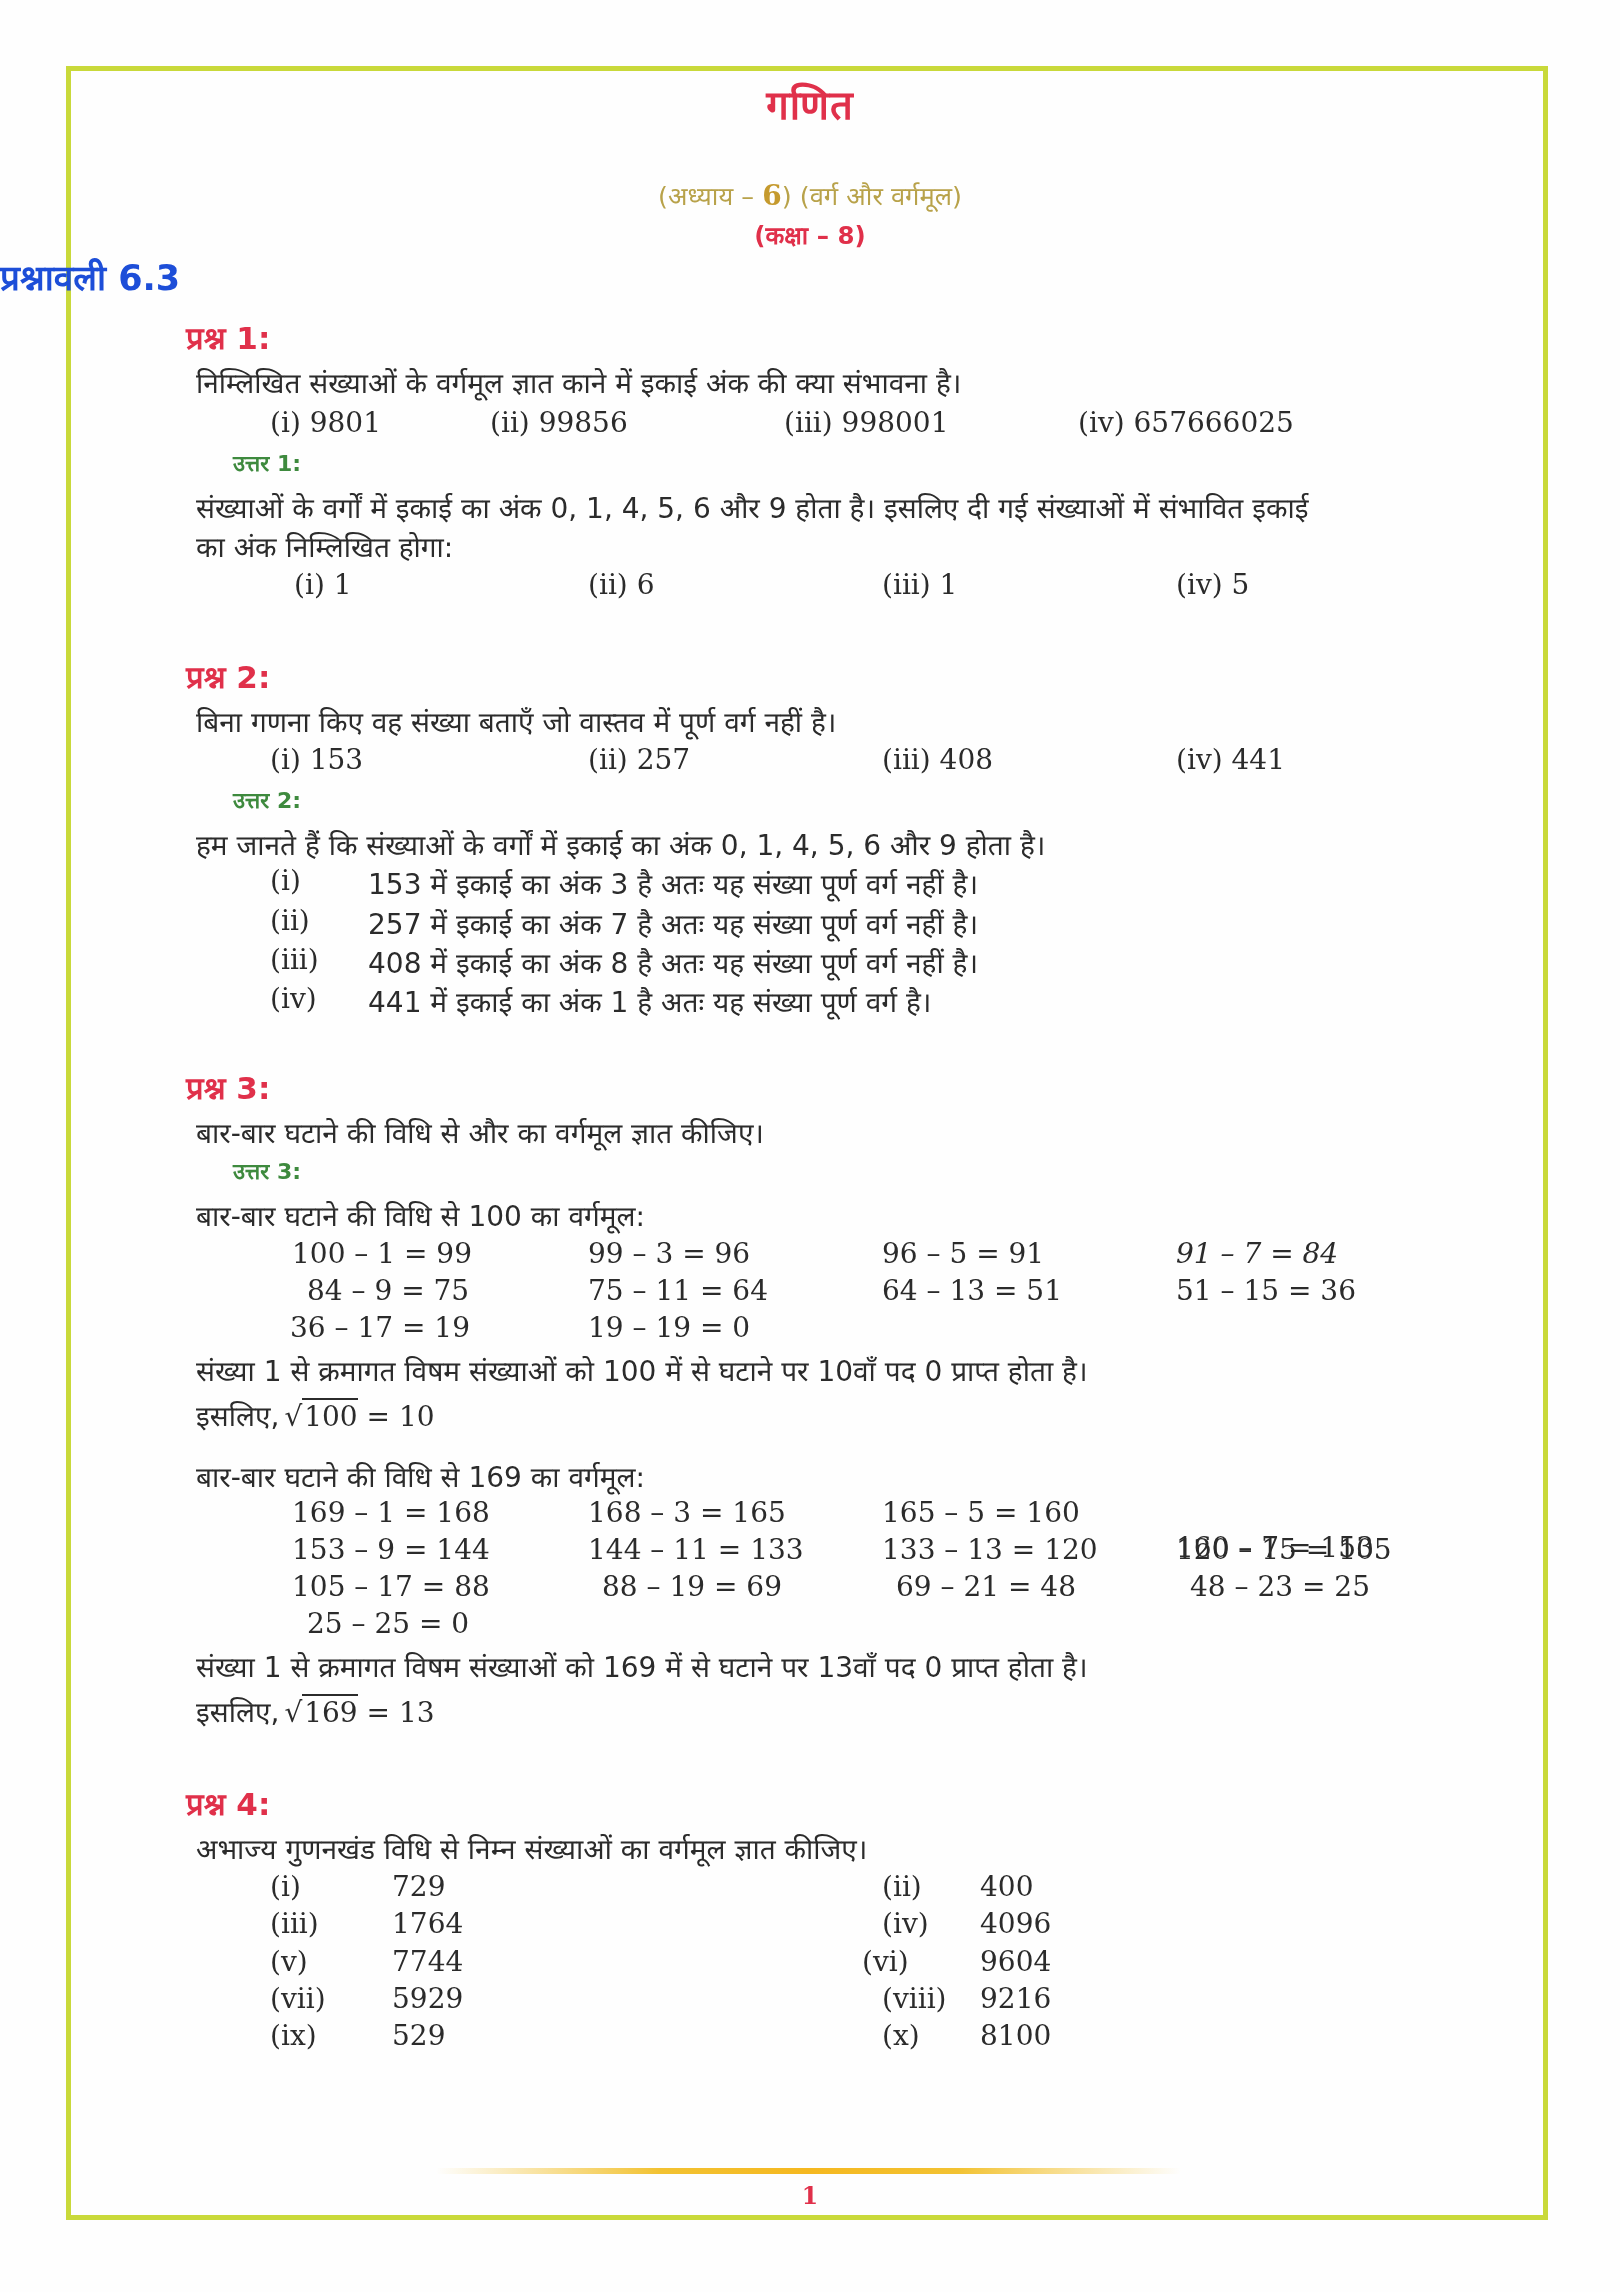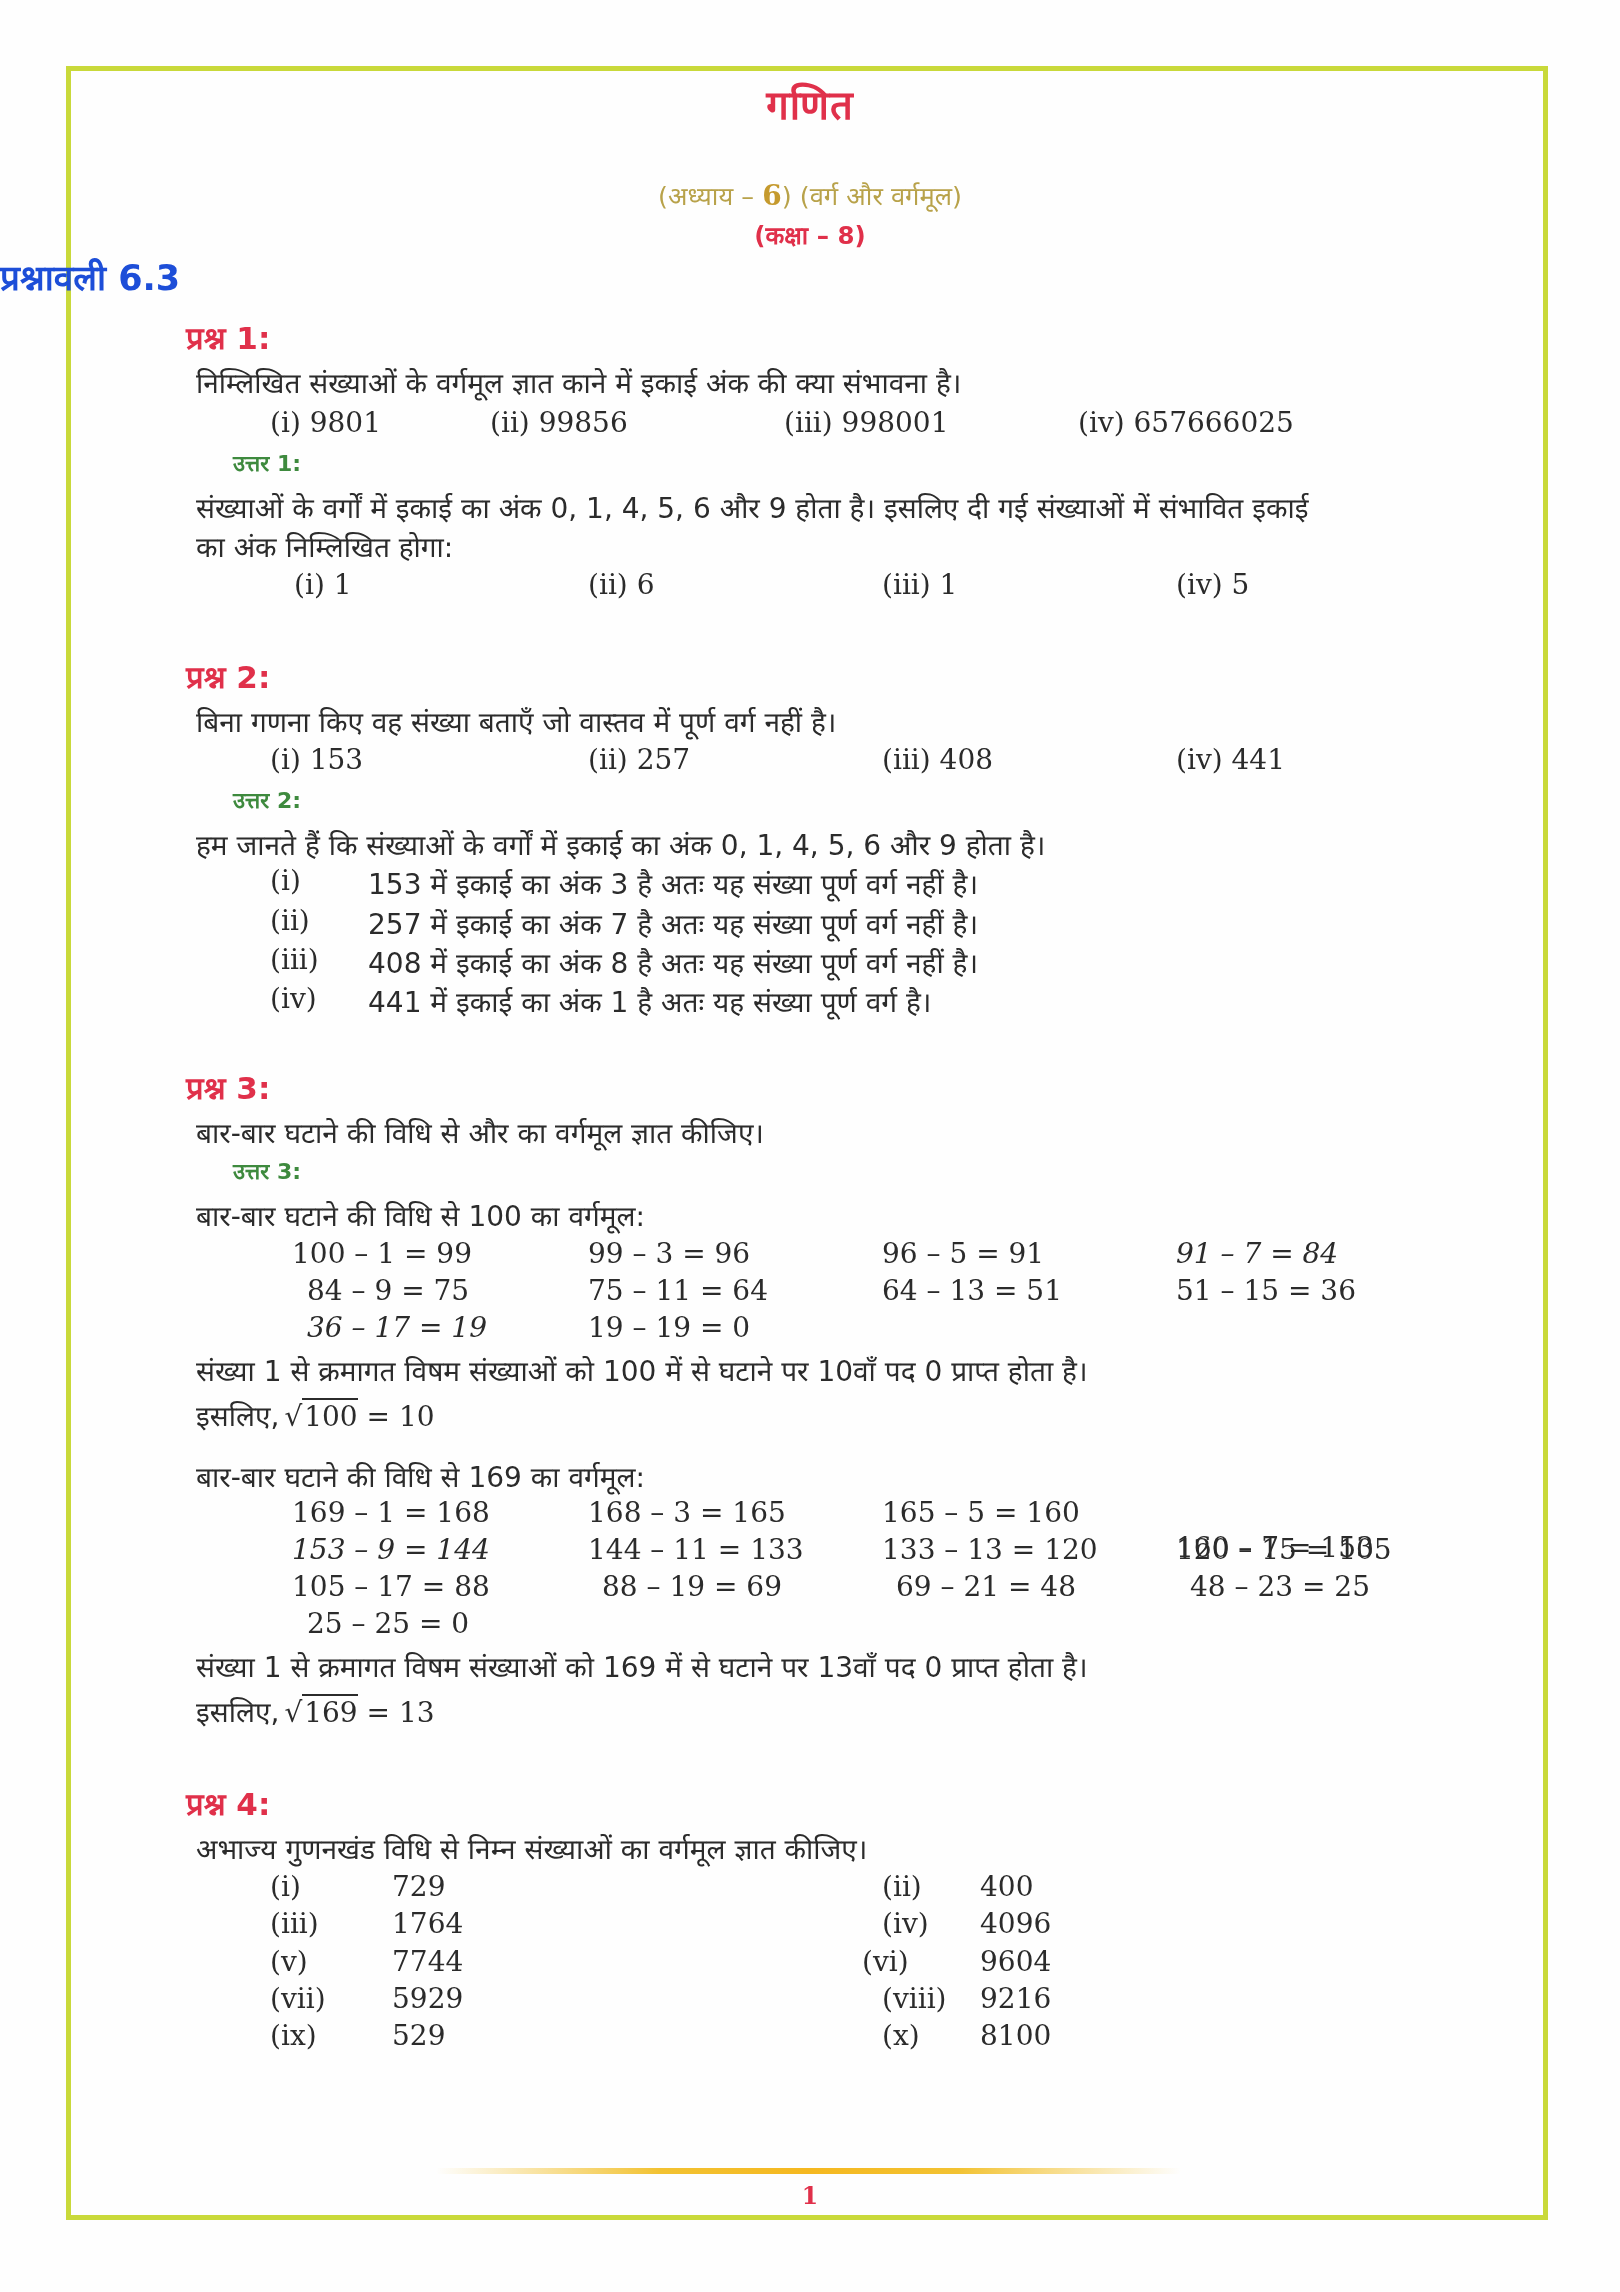--- a/index.html
+++ b/index.html
@@ -118,35 +118,35 @@
 <div class="abs txt" style="left:196px; top:1196px;">बार-बार घटाने की विधि से 100 का वर्गमूल:</div>
 
 <div class="abs num" style="left:292px; top:1237px;">100 – 1 = 99</div>
 <div class="abs num" style="left:588px; top:1237px;">99 – 3 = 96</div>
 <div class="abs num" style="left:882px; top:1237px;">96 – 5 = 91</div>
 <div class="abs num" style="left:1176px; top:1237px;font-style:italic;">91 – 7 = 84</div>
 <div class="abs num" style="left:307px; top:1274px;">84 – 9 = 75</div>
 <div class="abs num" style="left:588px; top:1274px;">75 – 11 = 64</div>
 <div class="abs num" style="left:882px; top:1274px;">64 – 13 = 51</div>
 <div class="abs num" style="left:1176px; top:1274px;">51 – 15 = 36</div>
-<div class="abs num" style="left:307px; top:1311px;font-style:italic;">36 – 17 = 19</div>
+<div class="abs num" style="left:290px; top:1311px;">36 – 17 = 19</div>
 <div class="abs num" style="left:588px; top:1311px;">19 – 19 = 0</div>
 
 <div class="abs txt" style="left:196px; top:1351px;">संख्या 1 से क्रमागत विषम संख्याओं को 100 में से घटाने पर 10वाँ पद 0 प्राप्त होता है।</div>
 <div class="abs" style="left:196px; top:1396px;">
   <span class="txt">इसलिए,</span>
   <span class="sqrt-wrap"><span>√</span><span class="rad">100</span> <span>= 10</span></span>
 </div>
 
 <div class="abs txt" style="left:196px; top:1457px;">बार-बार घटाने की विधि से 169 का वर्गमूल:</div>
 <div class="abs num" style="left:292px; top:1496px;">169 – 1 = 168</div>
 <div class="abs num" style="left:588px; top:1496px;">168 – 3 = 165</div>
 <div class="abs num" style="left:882px; top:1496px;">165 – 5 = 160</div>
 <div class="abs num" style="left:1176px; top:1496px;margin-top:35px;">160 – 7 = 153</div>
-<div class="abs num" style="left:292px; top:1533px;font-style:italic;">153 – 9 = 144</div>
+<div class="abs num" style="left:292px; top:1533px;">153 – 9 = 144</div>
 <div class="abs num" style="left:588px; top:1533px;">144 – 11 = 133</div>
 <div class="abs num" style="left:882px; top:1533px;">133 – 13 = 120</div>
 <div class="abs num" style="left:1176px; top:1533px;">120 – 15 = 105</div>
 <div class="abs num" style="left:292px; top:1570px;">105 – 17 = 88</div>
 <div class="abs num" style="left:602px; top:1570px;">88 – 19 = 69</div>
 <div class="abs num" style="left:896px; top:1570px;">69 – 21 = 48</div>
 <div class="abs num" style="left:1190px; top:1570px;">48 – 23 = 25</div>
 <div class="abs num" style="left:307px; top:1607px;">25 – 25 = 0</div>
 
 <div class="abs txt" style="left:196px; top:1647px;">संख्या 1 से क्रमागत विषम संख्याओं को 169 में से घटाने पर 13वाँ पद 0 प्राप्त होता है।</div>

